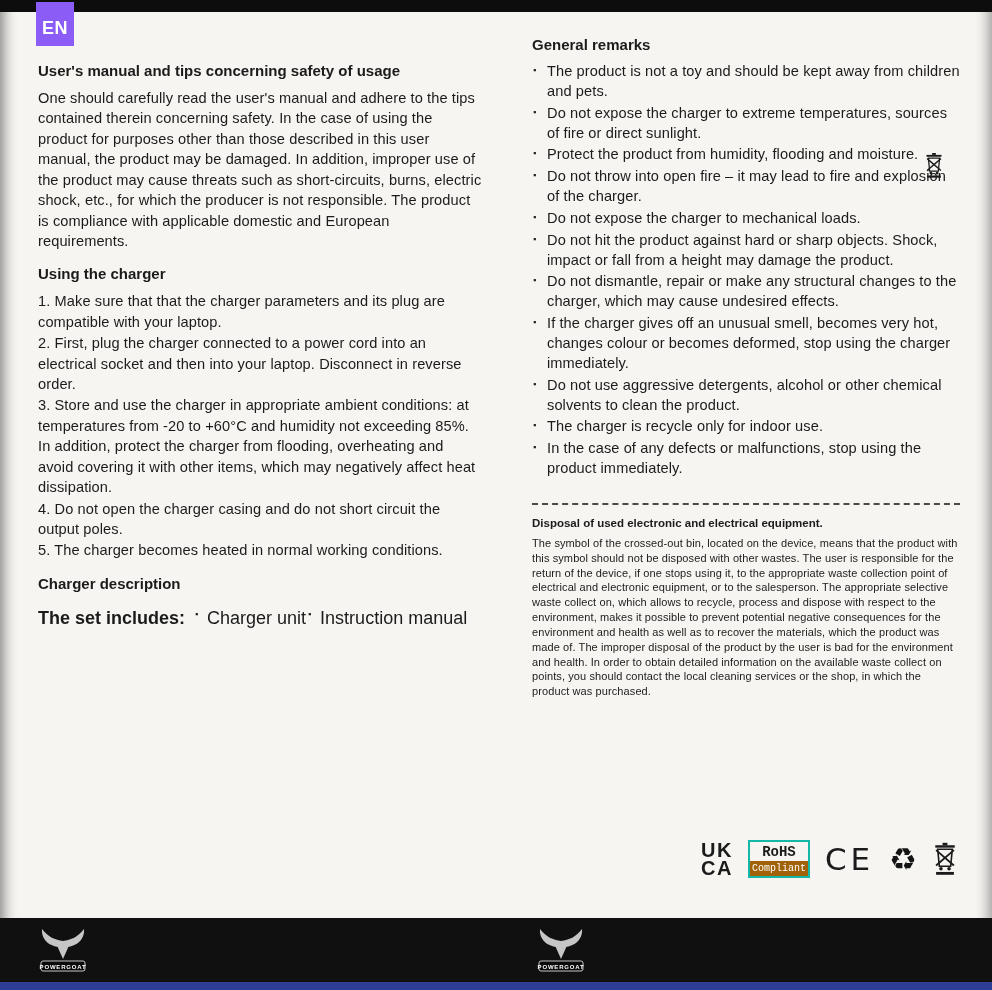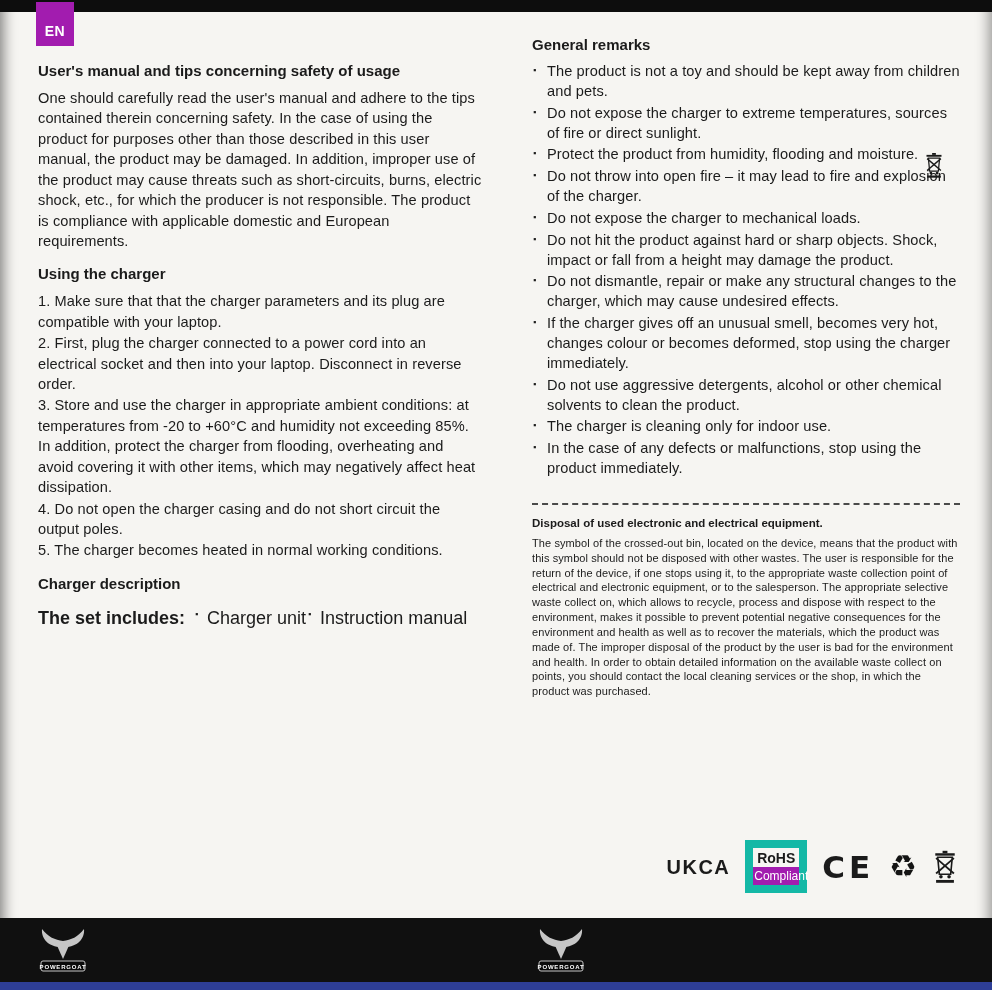--- a/index.html
+++ b/index.html
@@ -1,22 +1,22 @@
 <!DOCTYPE html>
 <html><head>
 <meta charset="utf-8">
 <style>
   * { margin:0; padding:0; box-sizing:border-box; }
   html,body { width:992px; height:990px; }
   body { font-family:"Liberation Sans","DejaVu Sans",sans-serif; background:#e8e6e2; color:#1b1b1b; }
   .scan { position:relative; width:992px; height:990px; background:#f6f5f2; overflow:hidden;
           box-shadow: inset 14px 0 14px -11px rgba(0,0,0,.5), inset -14px 0 14px -11px rgba(0,0,0,.4); }
   .topbar { position:absolute; top:0; left:0; right:0; height:12px; background:#0d0d0d; }
-  .lang-badge { position:absolute; left:36px; top:2px; width:38px; height:44px; background:#a21caf;
-                color:#fff; font-weight:bold; font-size:14px; display:flex; align-items:flex-end;
+  .lang-badge { position:absolute; left:36px; top:2px; width:38px; height:44px; background:#8b5cf6;
+                color:#fff; font-weight:bold; font-size:18px; display:flex; align-items:flex-end;
                 justify-content:center; padding-bottom:7px; letter-spacing:.5px; }
 
   h2 { font-size:15px; font-weight:700; margin:0 0 9px 0; }
   .body, .steps, .remarks { font-size:14.6px; line-height:1.4; letter-spacing:.1px; }
 
   .col-left  { position:absolute; left:38px;  top:62px; width:444px; }
   .col-right { position:absolute; left:532px; top:36px; width:428px; }
 
   .col-left .body { margin-bottom:14px; }
   .col-left h2.mid { margin-top:2px; }
@@ -40,25 +40,25 @@
   .remarks li { position:relative; padding-left:15px; margin-bottom:2px; line-height:1.36; }
   .remarks li::before { content:"▪"; position:absolute; left:1px; top:2px; font-size:9px; }
 
   .weee-small { position:absolute; left:392px; top:116px; }
 
   .divider { border-top:2px dashed #4a4a4a; margin:10px 0 12px 0; }
   h3.disposal { font-size:11.5px; font-weight:700; margin-bottom:7px; }
   .fine { font-size:11px; line-height:1.35; letter-spacing:.1px; }
 
   .marks { position:absolute; right:34px; top:840px; display:flex; align-items:center; gap:15px; }
-  .ukca { display:flex; font-weight:800; font-size:20px; line-height:18px; letter-spacing:1.5px; }
-  .rohs { border:8px solid #14b8a6; width:62px; }
+  .ukca { display:flex; flex-direction:column; font-weight:800; font-size:20px; line-height:18px; letter-spacing:1.5px; }
+  .rohs { border:2px solid #14b8a6; width:62px;font-family:Liberation Mono, monospace; }
   .rohs-top { font-weight:700; font-size:14px; text-align:center; padding:2px 2px 1px; background:#f6f5f2; }
-  .rohs-bottom { background:#a21caf; color:#fff; font-size:12px; text-align:center; padding:2px 1px; }
-  .ce { font-family:"DejaVu Sans",sans-serif; font-size:31px; letter-spacing:4px; font-weight:700; }
+  .rohs-bottom { background:#a16207; color:#fff; font-size:10px; text-align:center; padding:2px 1px; }
+  .ce { font-family:"DejaVu Sans",sans-serif; font-size:31px; letter-spacing:4px; font-weight:400; }
   .recycle { font-family:"DejaVu Sans",sans-serif; font-size:31px; line-height:1; color:#141414; }
 
   .footer { position:absolute; left:0; right:0; top:918px; height:64px; background:#101010; }
   .logo { position:absolute; top:7px; }
   .logo-left { left:30px; }
   .logo-center { left:528px; }
   .bottom-strip { position:absolute; left:0; right:0; top:982px; height:8px; background:#2e3e96; }
 </style>
 </head>
 <body>
@@ -101,21 +101,21 @@
     <ul class="remarks">
         <li>The product is not a toy and should be kept away from children and pets.</li>
         <li>Do not expose the charger to extreme temperatures, sources of fire or direct sunlight.</li>
         <li>Protect the product from humidity, flooding and moisture.</li>
         <li>Do not throw into open fire – it may lead to fire and explosion of the charger.</li>
         <li>Do not expose the charger to mechanical loads.</li>
         <li>Do not hit the product against hard or sharp objects. Shock, impact or fall from a height may damage the product.</li>
         <li>Do not dismantle, repair or make any structural changes to the charger, which may cause undesired effects.</li>
         <li>If the charger gives off an unusual smell, becomes very hot, changes colour or becomes deformed, stop using the charger immediately.</li>
         <li>Do not use aggressive detergents, alcohol or other chemical solvents to clean the product.</li>
-        <li>The charger is cleaning only for indoor use.</li>
+        <li>The charger is recycle only for indoor use.</li>
         <li>In the case of any defects or malfunctions, stop using the product immediately.</li>
       </ul>
 
     <svg class="weee-small" width="20" height="27" viewBox="0 0 32 42">
       <rect x="13" y="1" width="6" height="3" fill="#1a1a1a"></rect>
       <rect x="4" y="4" width="24" height="3" fill="#1a1a1a"></rect>
       <path d="M7 9 L25 9 L23 30 L9 30 Z" fill="none" stroke="#1a1a1a" stroke-width="2"></path>
       <line x1="5" y1="10" x2="27" y2="29" stroke="#1a1a1a" stroke-width="2.2"></line>
       <line x1="27" y1="10" x2="5" y2="29" stroke="#1a1a1a" stroke-width="2.2"></line>
       <circle cx="11" cy="33" r="2.2" fill="#1a1a1a"></circle>

